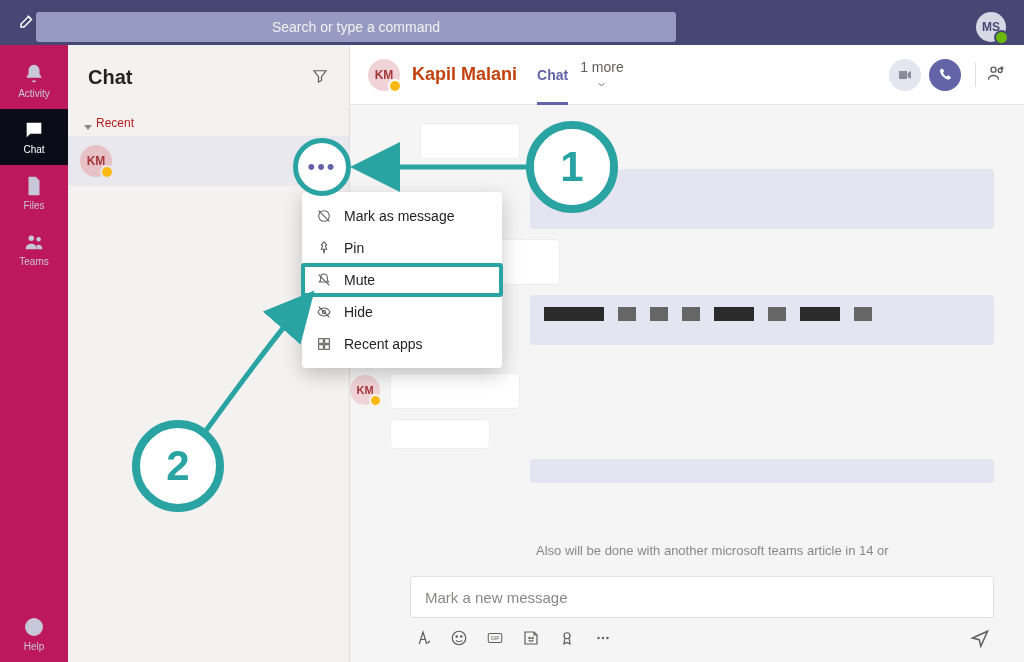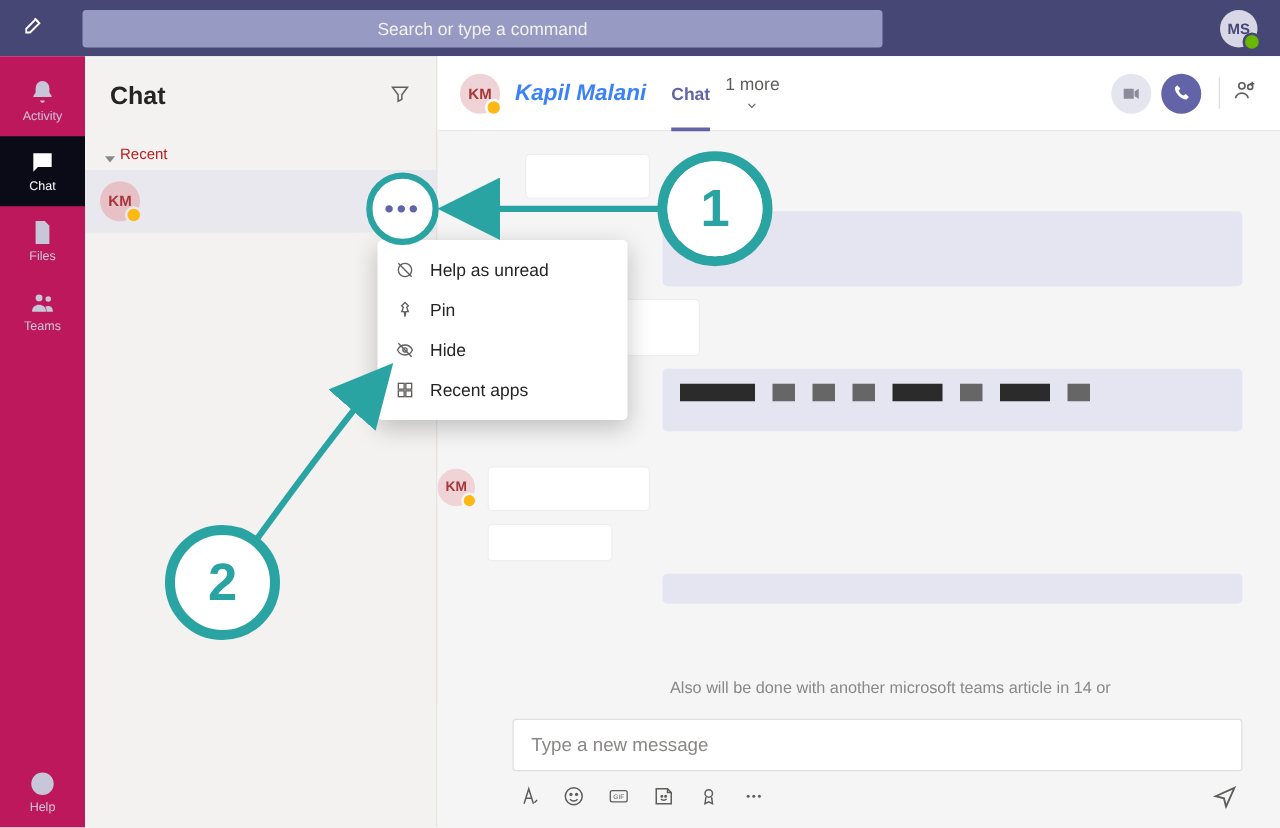--- a/index.html
+++ b/index.html
@@ -1,19 +1,19 @@
 <!DOCTYPE html>
 <html><head>
 <meta charset="utf-8">
 <style>
   * { box-sizing: border-box; margin: 0; padding: 0; font-family: "Segoe UI", Arial, sans-serif; }
   html, body { width: 1024px; height: 662px; overflow: hidden; background: #f3f2f1; }
   .app { display: flex; flex-direction: column; width: 1024px; height: 662px; }
   
-  .topbar { height: 45px; background: #464775; display: flex; align-items: center; padding: 0 18px; gap: 30px; }
+  .topbar { height: 45px; background: #464775; display: flex; padding: 12px 18px; }
   .topbar .compose { color: #fff; }
   .topbar .search { flex: 0 0 640px; height: 30px; background: #979ac2; border-radius: 3px; display: flex; align-items: center; justify-content: center; color: #f3f2f1; font-size: 14px; }
   .topbar .spacer { flex: 1; }
   .avatar-ms { width: 30px; height: 30px; border-radius: 50%; background: #d7d7e5; color: #464775; font-size: 12px; font-weight: 600; display: flex; align-items: center; justify-content: center; position: relative; }
   .avatar-ms::after { content: ""; position: absolute; right: -3px; bottom: -3px; width: 11px; height: 11px; background: #6bb700; border: 2px solid #464775; border-radius: 50%; }
   
   .body { flex: 1; display: flex; min-height: 0; }
   
   .rail { width: 68px; background: #be185d; display: flex; flex-direction: column; align-items: center; padding-top: 8px; }
   .rail-item { width: 68px; height: 56px; display: flex; flex-direction: column; align-items: center; justify-content: center; color: #c7c7d9; gap: 3px; cursor: pointer; position: relative; }
@@ -28,21 +28,21 @@
   .section-label { font-size: 12px; color: #b91c1c; padding: 6px 16px; display: flex; align-items: flex-end; gap: 4px; }
   .section-label .caret { width: 0; height: 0; border-left: 4px solid transparent; border-right: 4px solid transparent; border-top: 5px solid #8a8886; }
   .chat-row { height: 50px; display: flex; align-items: center; padding: 0 12px; background: #e8e8ee; gap: 10px; }
   .chat-row .avatar-sm { width: 32px; height: 32px; border-radius: 50%; background: #e8c1c6; color: #a4373a; font-size: 12px; font-weight: 600; display: flex; align-items: center; justify-content: center; position: relative; }
   .chat-row .avatar-sm::after { content: ""; position: absolute; right: -2px; bottom: -2px; width: 10px; height: 10px; background: #fdb913; border: 2px solid #e8e8ee; border-radius: 50%; }
   
   .chatpane { flex: 1; display: flex; flex-direction: column; background: #f5f5f5; min-width: 0; position: relative; }
   .chat-header { height: 60px; background: #fff; border-bottom: 1px solid #e8e8e8; display: flex; align-items: center; padding: 0 18px; gap: 12px; }
   .chat-header .avatar-sm2 { width: 32px; height: 32px; border-radius: 50%; background: #f0d3d6; color: #a4373a; font-size: 12px; font-weight: 600; display: flex; align-items: center; justify-content: center; position: relative; }
   .chat-header .avatar-sm2::after { content: ""; position: absolute; right: -2px; bottom: -2px; width: 10px; height: 10px; background: #fdb913; border: 2px solid #fff; border-radius: 50%; }
-  .chat-header .person-name { font-size: 18px; font-weight: 700; color: #3b82f6; font-style: italic; }
+  .chat-header .person-name { font-size: 18px; font-weight: 700; color: #c2410c; }
   .tabs { display: flex; gap: 18px; margin-left: 8px; }
   .tab { font-size: 14px; color: #6264a7; font-weight: 400; padding: 6px 0; position: relative; cursor: pointer; }
   .tab.active { font-weight: 600; }
   .tab.active::after { content: ""; position: absolute; left: 0; right: 0; bottom: -16px; height: 3px; background: #6264a7; }
   .more-link { font-size: 14px; color: #605e5c; display: flex; align-items: center; gap: 4px; cursor: pointer; flex-direction: column; }
   .hgap { flex: 1; }
   .call-buttons { display: flex; gap: 8px; align-items: center; }
   .cbtn { width: 32px; height: 32px; border-radius: 50%; display: flex; align-items: center; justify-content: center; cursor: pointer; }
   .cbtn.video { background: #e5e5ef; color: #8b8b99; }
   .cbtn.audio { background: #6264a7; color: #fff; }
@@ -235,21 +235,21 @@
           </div>
           <div class="msg other" style="margin-left:0; width:130px; height:36px;"></div>
           <div class="msg other" style="margin-left:0; width:100px; height:30px;"></div>
         </div>
         <div class="msg mine" style="height:24px; padding:6px 14px;"></div>
         <div class="cut-text">Also will be done with another microsoft teams article in 14 or</div>
       </div>
 
       <div class="compose-area">
         <div class="compose-box">
-          <span>Type a new message</span>
+          <span>Mark a new message</span>
         </div>
         <div class="compose-toolbar">
           <span class="tool"><svg width="18" height="18" viewBox="0 0 24 24" fill="none" stroke="currentColor" stroke-width="1.6">
                 <path d="M7 20L12 4l5 16M9 14h6"></path>
                 <path d="M18 19l3-3"></path>
               </svg></span>
           <span class="tool"><svg width="18" height="18" viewBox="0 0 24 24" fill="none" stroke="currentColor" stroke-width="1.6">
                 <circle cx="12" cy="12" r="9"></circle>
                 <circle cx="9" cy="10" r="1" fill="currentColor"></circle>
                 <circle cx="15" cy="10" r="1" fill="currentColor"></circle>
@@ -291,27 +291,34 @@
   <div class="more-dots-circle">
     <span class="dots">•••</span>
   </div>
 
   <div class="context-menu">
     <div class="cm-item">
       <svg viewBox="0 0 24 24">
           <circle cx="12" cy="12" r="8"></circle>
           <path d="M4 4l16 16"></path>
         </svg>
-      <span>Help as unread</span>
+      <span>Mark as message</span>
     </div>
     <div class="cm-item">
       <svg viewBox="0 0 24 24">
           <path d="M12 3l4 4-2 2 2 5-3 0-1 6-1-6-3 0 2-5-2-2 4-4z"></path>
         </svg>
       <span>Pin</span>
+    </div>
+    <div class="cm-item highlighted">
+      <svg viewBox="0 0 24 24">
+          <path d="M12 3a5 5 0 0 0-5 5v4l-2 3h14l-2-3V8a5 5 0 0 0-5-5z"></path>
+          <path d="M4 4l16 16"></path>
+        </svg>
+      <span>Mute</span>
     </div>
     <div class="cm-item">
       <svg viewBox="0 0 24 24">
           <path d="M3 12s3-6 9-6 9 6 9 6-3 6-9 6-9-6-9-6z"></path>
           <circle cx="12" cy="12" r="2.5"></circle>
           <path d="M4 4l16 16"></path>
         </svg>
       <span>Hide</span>
     </div>
     <div class="cm-item apps">

